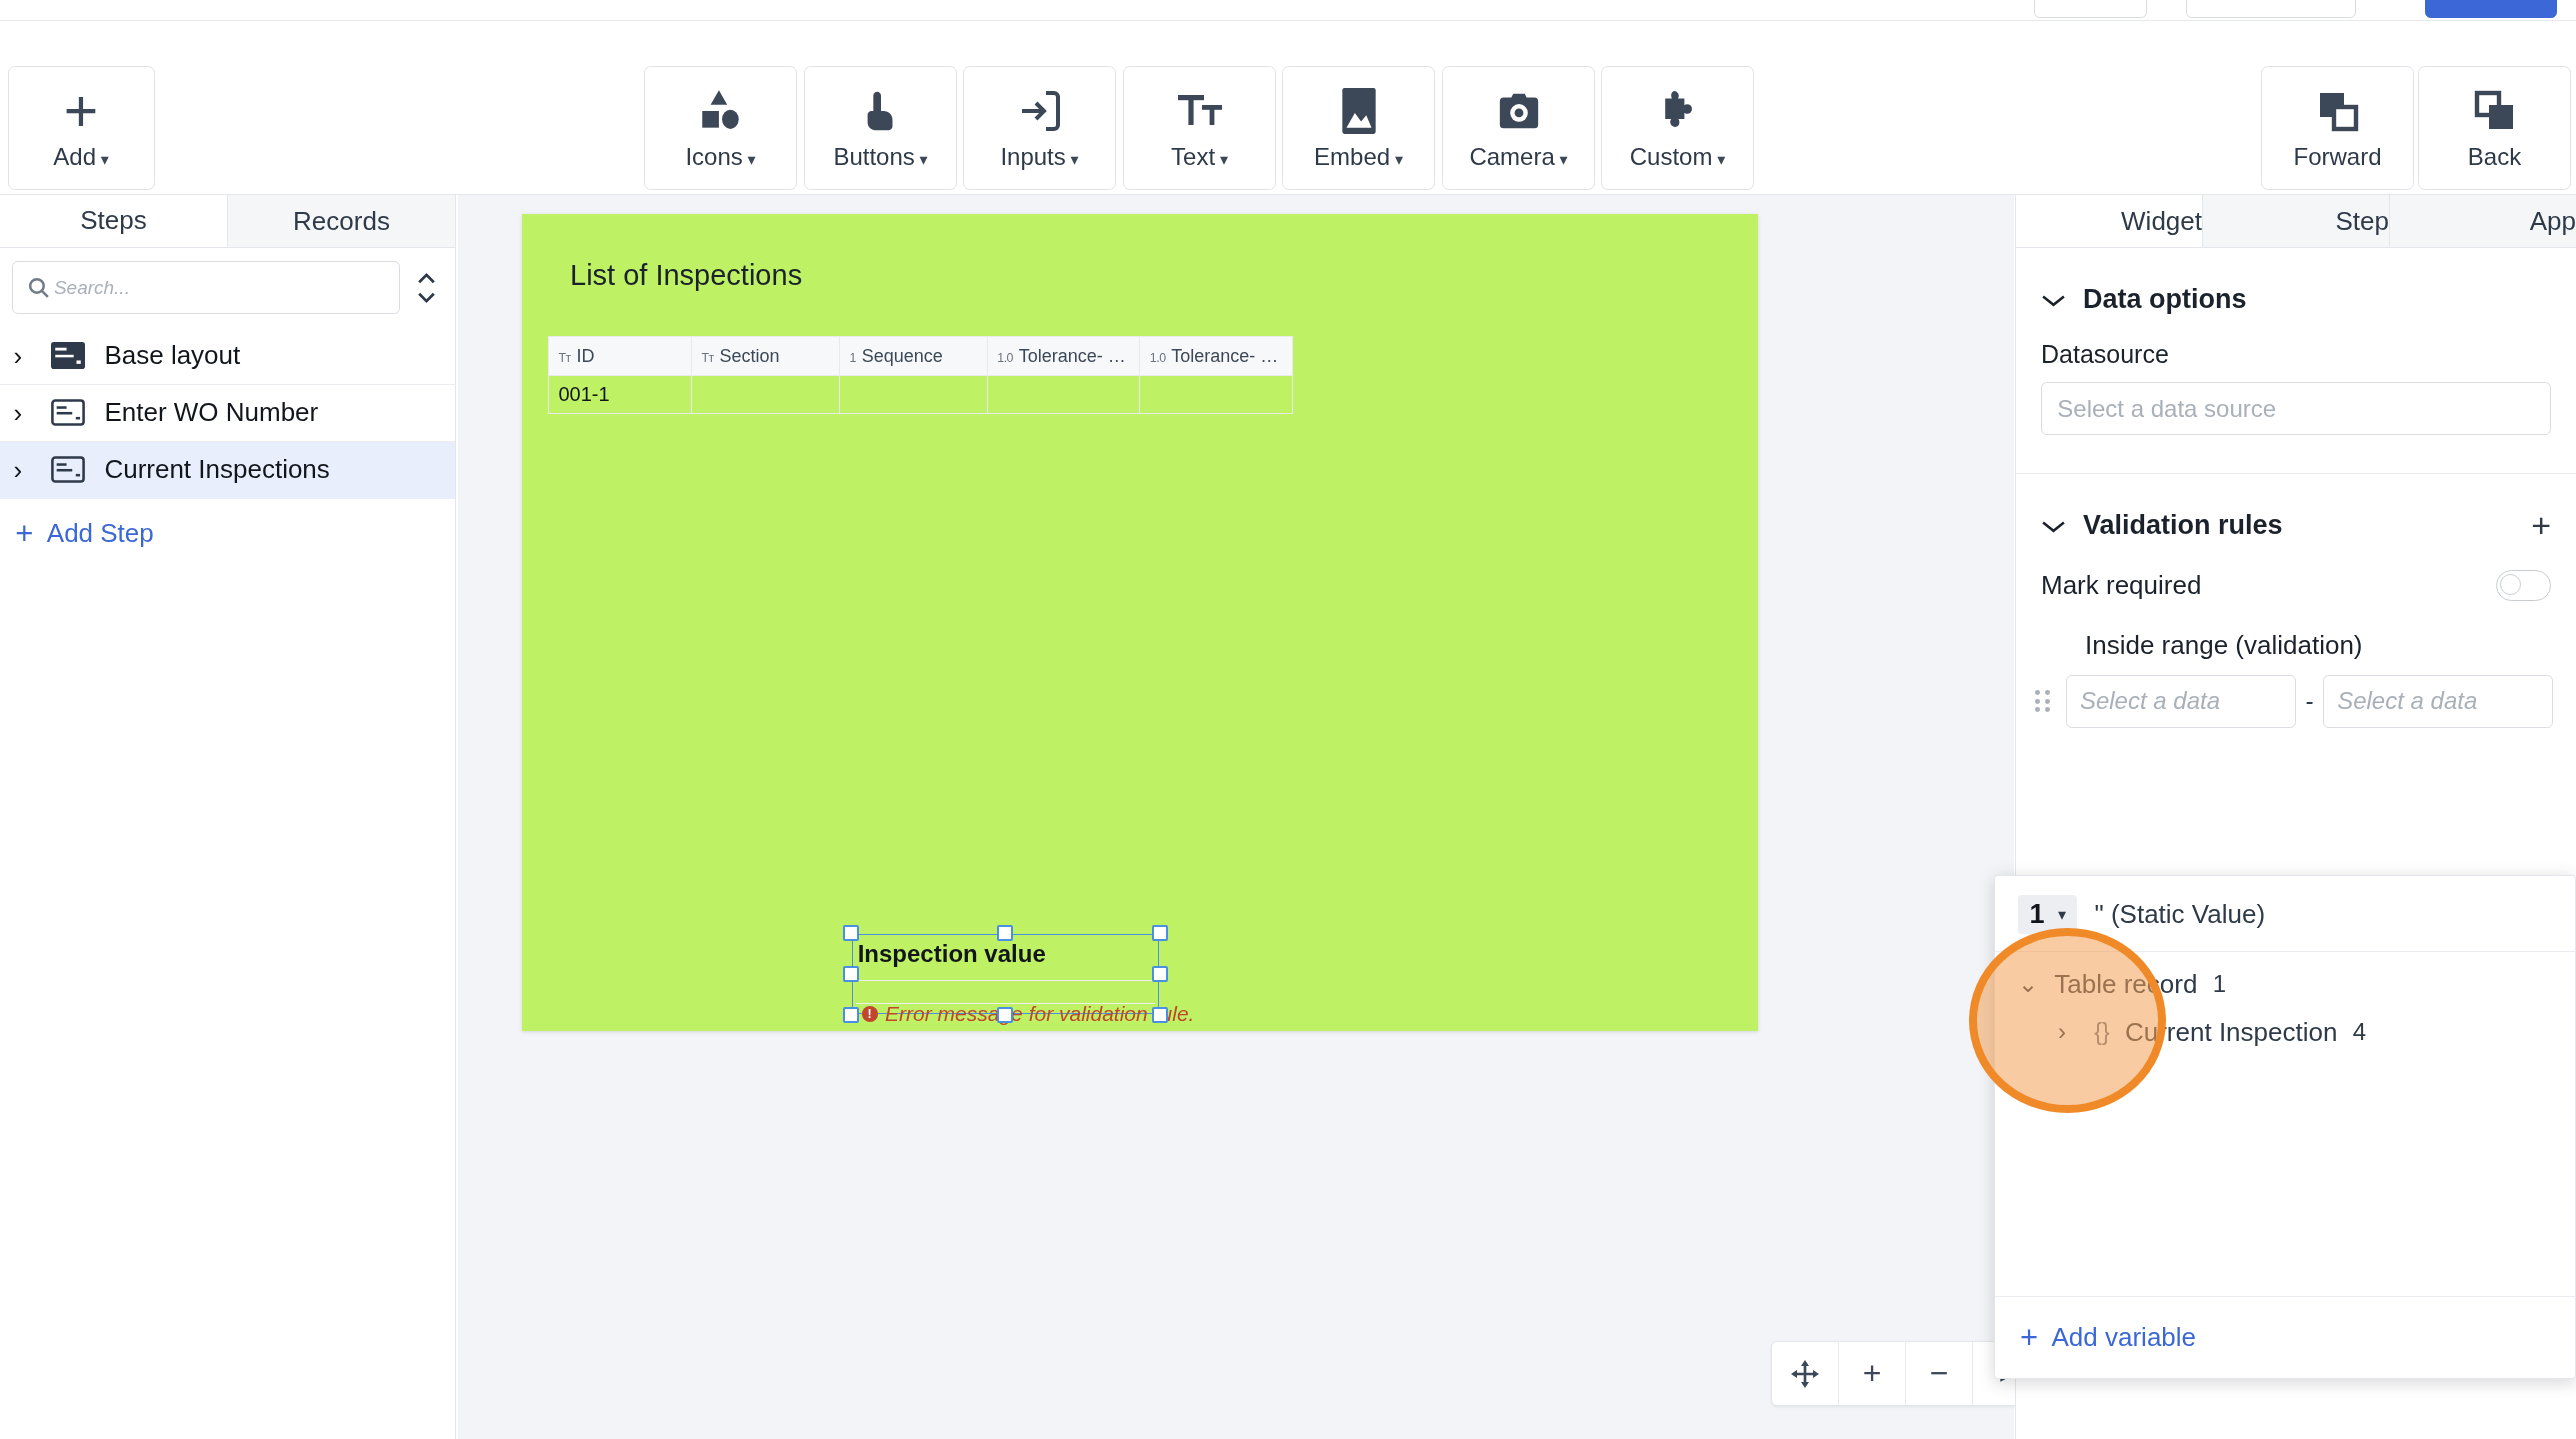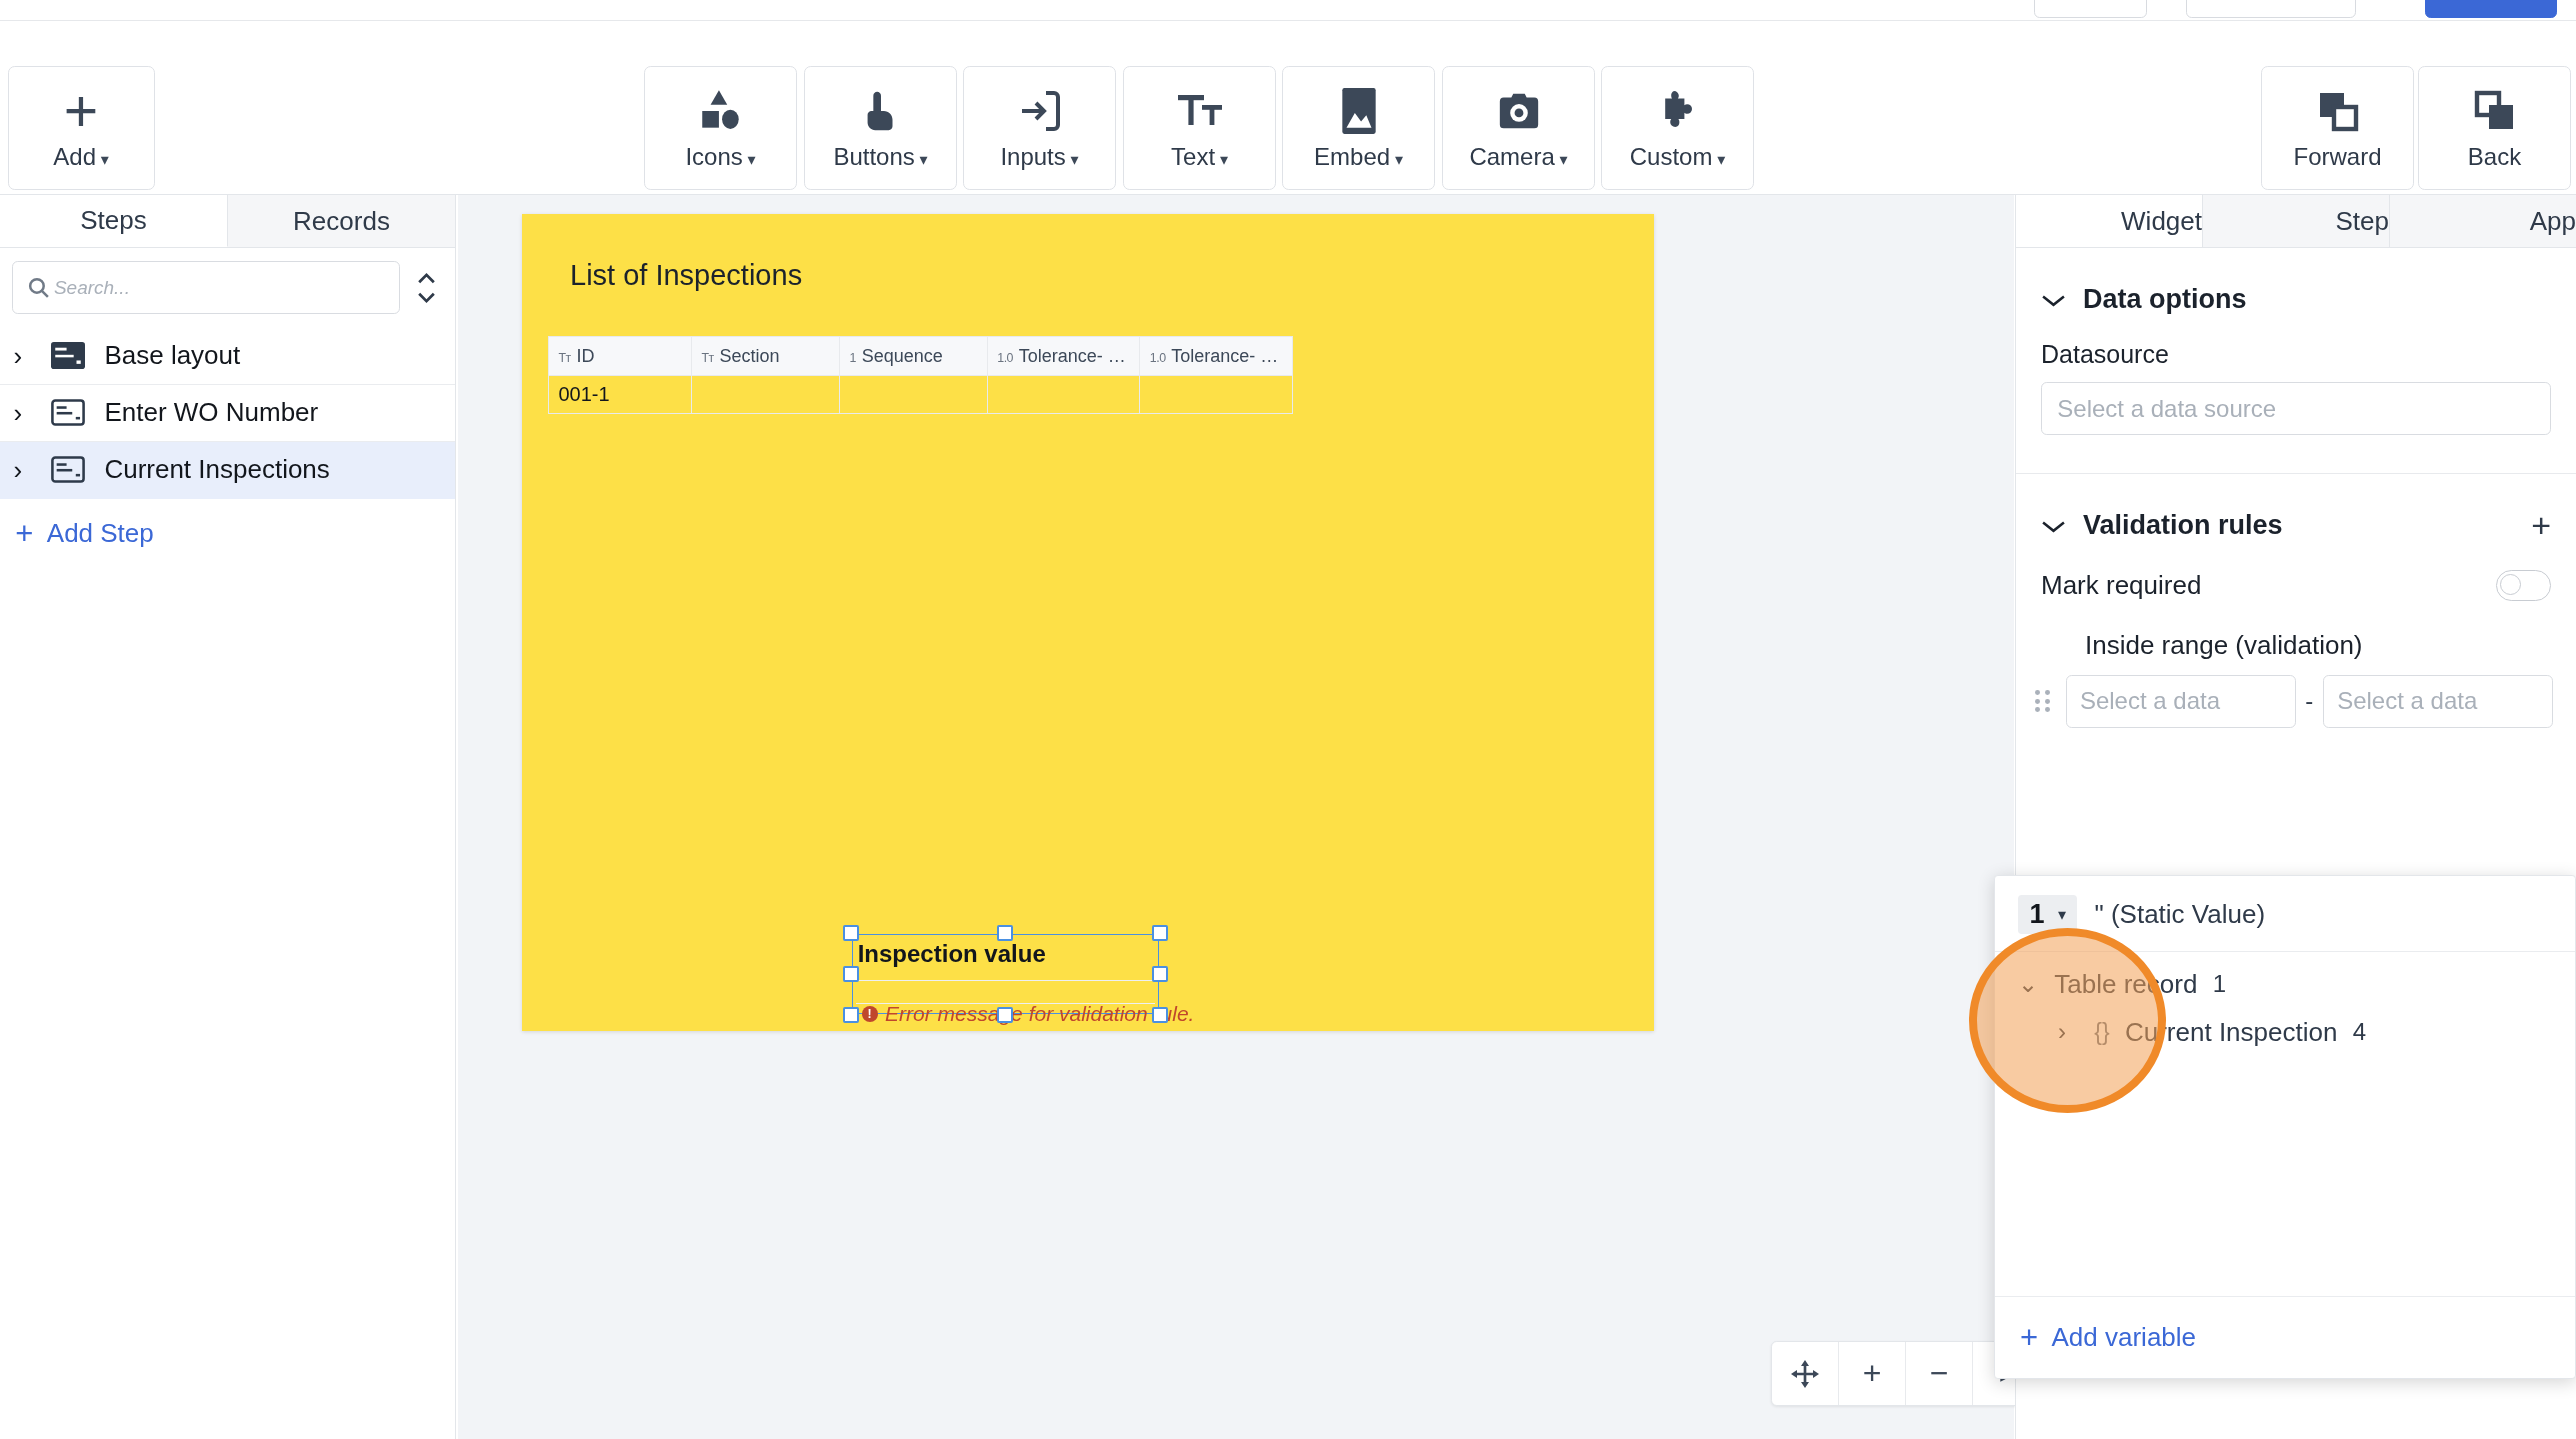--- a/index.html
+++ b/index.html
@@ -99,22 +99,22 @@
     color: #3b68d6; font-size: 26px; cursor: pointer;
   }
   .add-step .ap { font-size: 31px; line-height: 1; }
 
   
   .canvas {
     position: absolute; left: 458px; top: 195px;
     width: 1556px; height: 1245px; background: #f2f4f7;
   }
   .canvas-card {
-    position: absolute; left: 64px; top: 19px; width: 1132px; height: 817px;
-    background: #fde047; box-shadow: 0 1px 3.8px rgba(0,0,0,.12);
+    position: absolute; left: 64px; top: 19px; width: 1236px; height: 817px;
+    background: #bef264; box-shadow: 0 1px 3.8px rgba(0,0,0,.12);
   }
   .card-title {
     position: absolute; left: 48px; top: 45px;
     font-size: 29px; color: #1b222c;
   }
   .mini-table {
     position: absolute; left: 26px; top: 122px;
     border-collapse: collapse; width: 745px;
   }
   .mini-table th {
@@ -211,21 +211,21 @@
   .switch {
     width: 55px; height: 31px; border: 1.9px solid #c8ccd2; border-radius: 15.3px;
     position: relative; cursor: pointer; background: #fff;
   }
   .switch .knob {
     position: absolute; left: 2.9px; top: 2.9px; width: 21px; height: 21px;
     border-radius: 50%; border: 1.9px solid #c8ccd2; background: #fff;
   }
 
   .rule-title { padding: 29px 0 0 69px; font-size: 26px; color: #1b222c; }
-  .rule-row { display: flex; align-items: center; gap: 9.5px; padding: 13.4px 23px 0 19px; }
+  .rule-row { display: flex; align-items: center; gap: 9.5px; padding: 13.4px 23px 0 19px; font-style: italic; }
   .grip {
     width: 21px; display: grid; grid-template-columns: 6.7px 6.7px; gap: 3.8px;
     flex: 0 0 auto;
   }
   .grip i { width: 4.8px; height: 4.8px; border-radius: 50%; background: #aab1ba; display: block; }
   .rule-input {
     flex: 1; height: 53px; border: 1px solid #d9dce1; border-radius: 5.7px;
     display: flex; align-items: center; padding: 0 13.4px; font-size: 24px;
     color: #a9b0b9; background: #fff; cursor: pointer; white-space: nowrap; overflow: hidden;
   }

